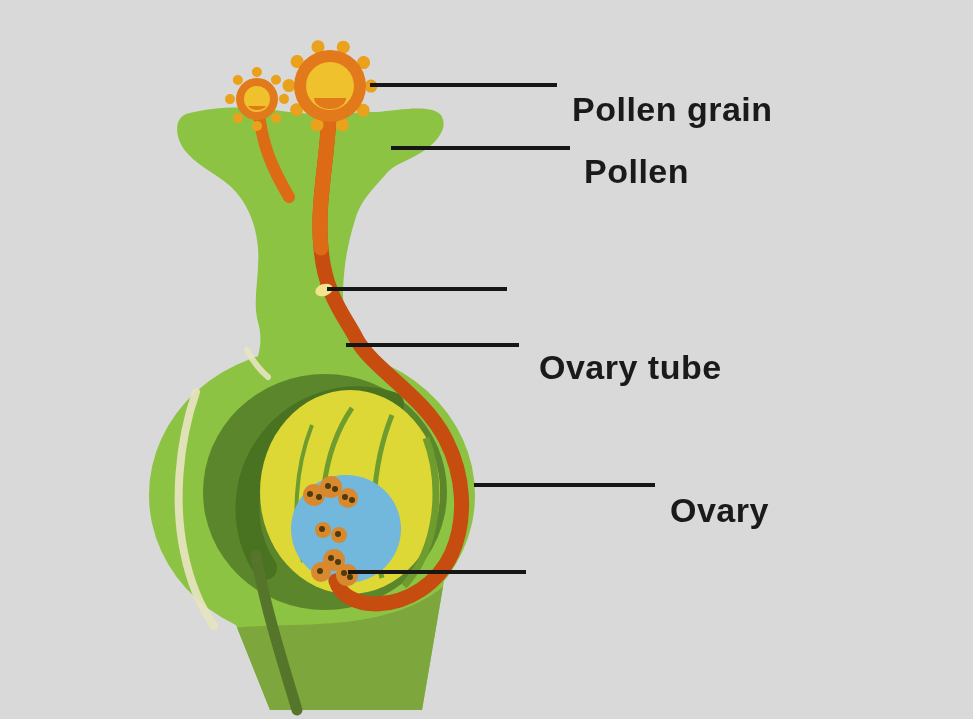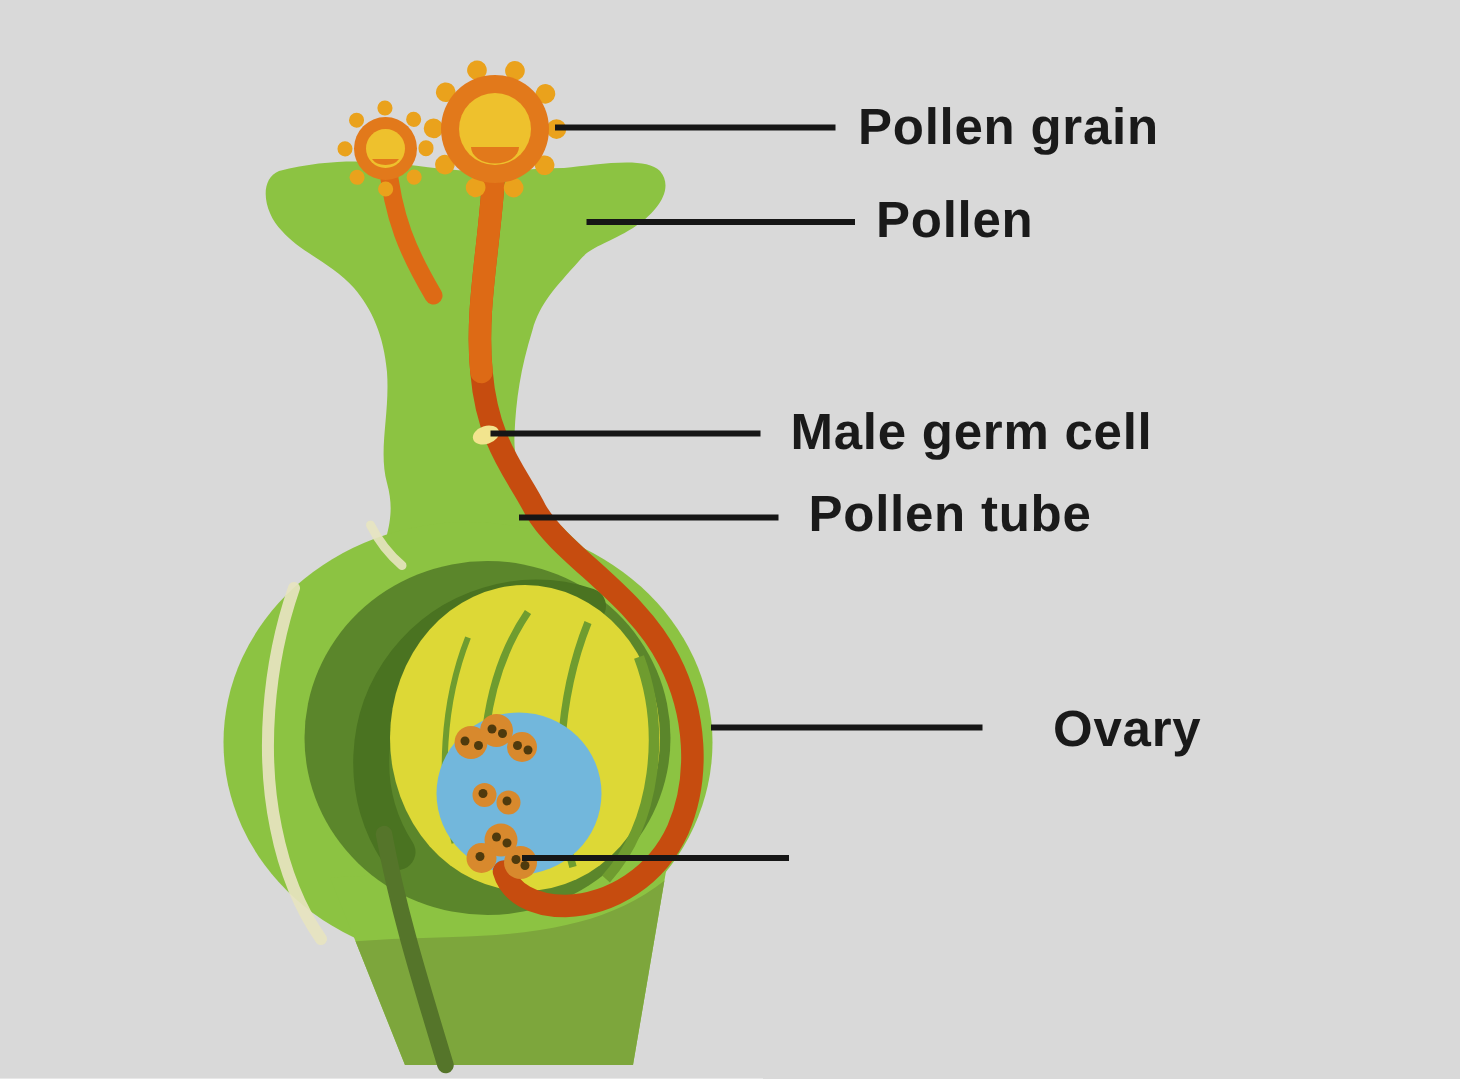--- a/index.html
+++ b/index.html
@@ -12,20 +12,21 @@
   }
   .diagram-svg{position:absolute;left:0;top:0;}
   .label{
     position:absolute;
     font-size:34px;
     font-weight:700;
     line-height:34px;
     color:var(--c-label-text,#1a1a1a);
     letter-spacing:0.5px;
     white-space:nowrap;
+    margin-top:24px;
   }
   
   .f-body   {fill:var(--c-body-green,#8cc342);}
   .f-shade  {fill:var(--c-shade-green,#7da63c);}
   .f-dark   {fill:var(--c-dark-green,#5b862b);}
   .s-deep   {stroke:var(--c-deep-green,#4a7321);fill:none;}
   .f-yellow {fill:var(--c-yellow-ovule,#ddd836);}
   .s-vein   {stroke:var(--c-vein-green,#6f9c2f);fill:none;}
   .f-blue   {fill:var(--c-blue-sac,#72b7dc);}
   .s-tube   {stroke:var(--c-tube-dark,#c64c0f);fill:none;}
@@ -137,16 +138,15 @@
     <line class="leader" x1="370" y1="85" x2="557" y2="85"></line>
     <line class="leader" x1="391" y1="148" x2="570" y2="148"></line>
     <line class="leader" x1="327" y1="289" x2="507" y2="289"></line>
     <line class="leader" x1="346" y1="345" x2="519" y2="345"></line>
     <line class="leader" x1="474" y1="485" x2="655" y2="485"></line>
     <line class="leader" x1="348" y1="572" x2="526" y2="572"></line>
   </svg>
 
   <div class="label" style="left:572px;top:68px">Pollen grain</div>
   <div class="label" style="left:584px;top:130px">Pollen</div>
-  <div class="label" style="left:527px;top:271px">Male germ cell</div>
-  <div class="label" style="left:539px;top:326px">Pollen tube</div>
-  <div class="label" style="left:702px;top:469px">Ovary</div>
+  <div class="label" style="left:539px;top:326px">Ovary tube</div>
+  <div class="label" style="left:670px;top:469px">Ovary</div>
 </div>
 
 </body></html>

